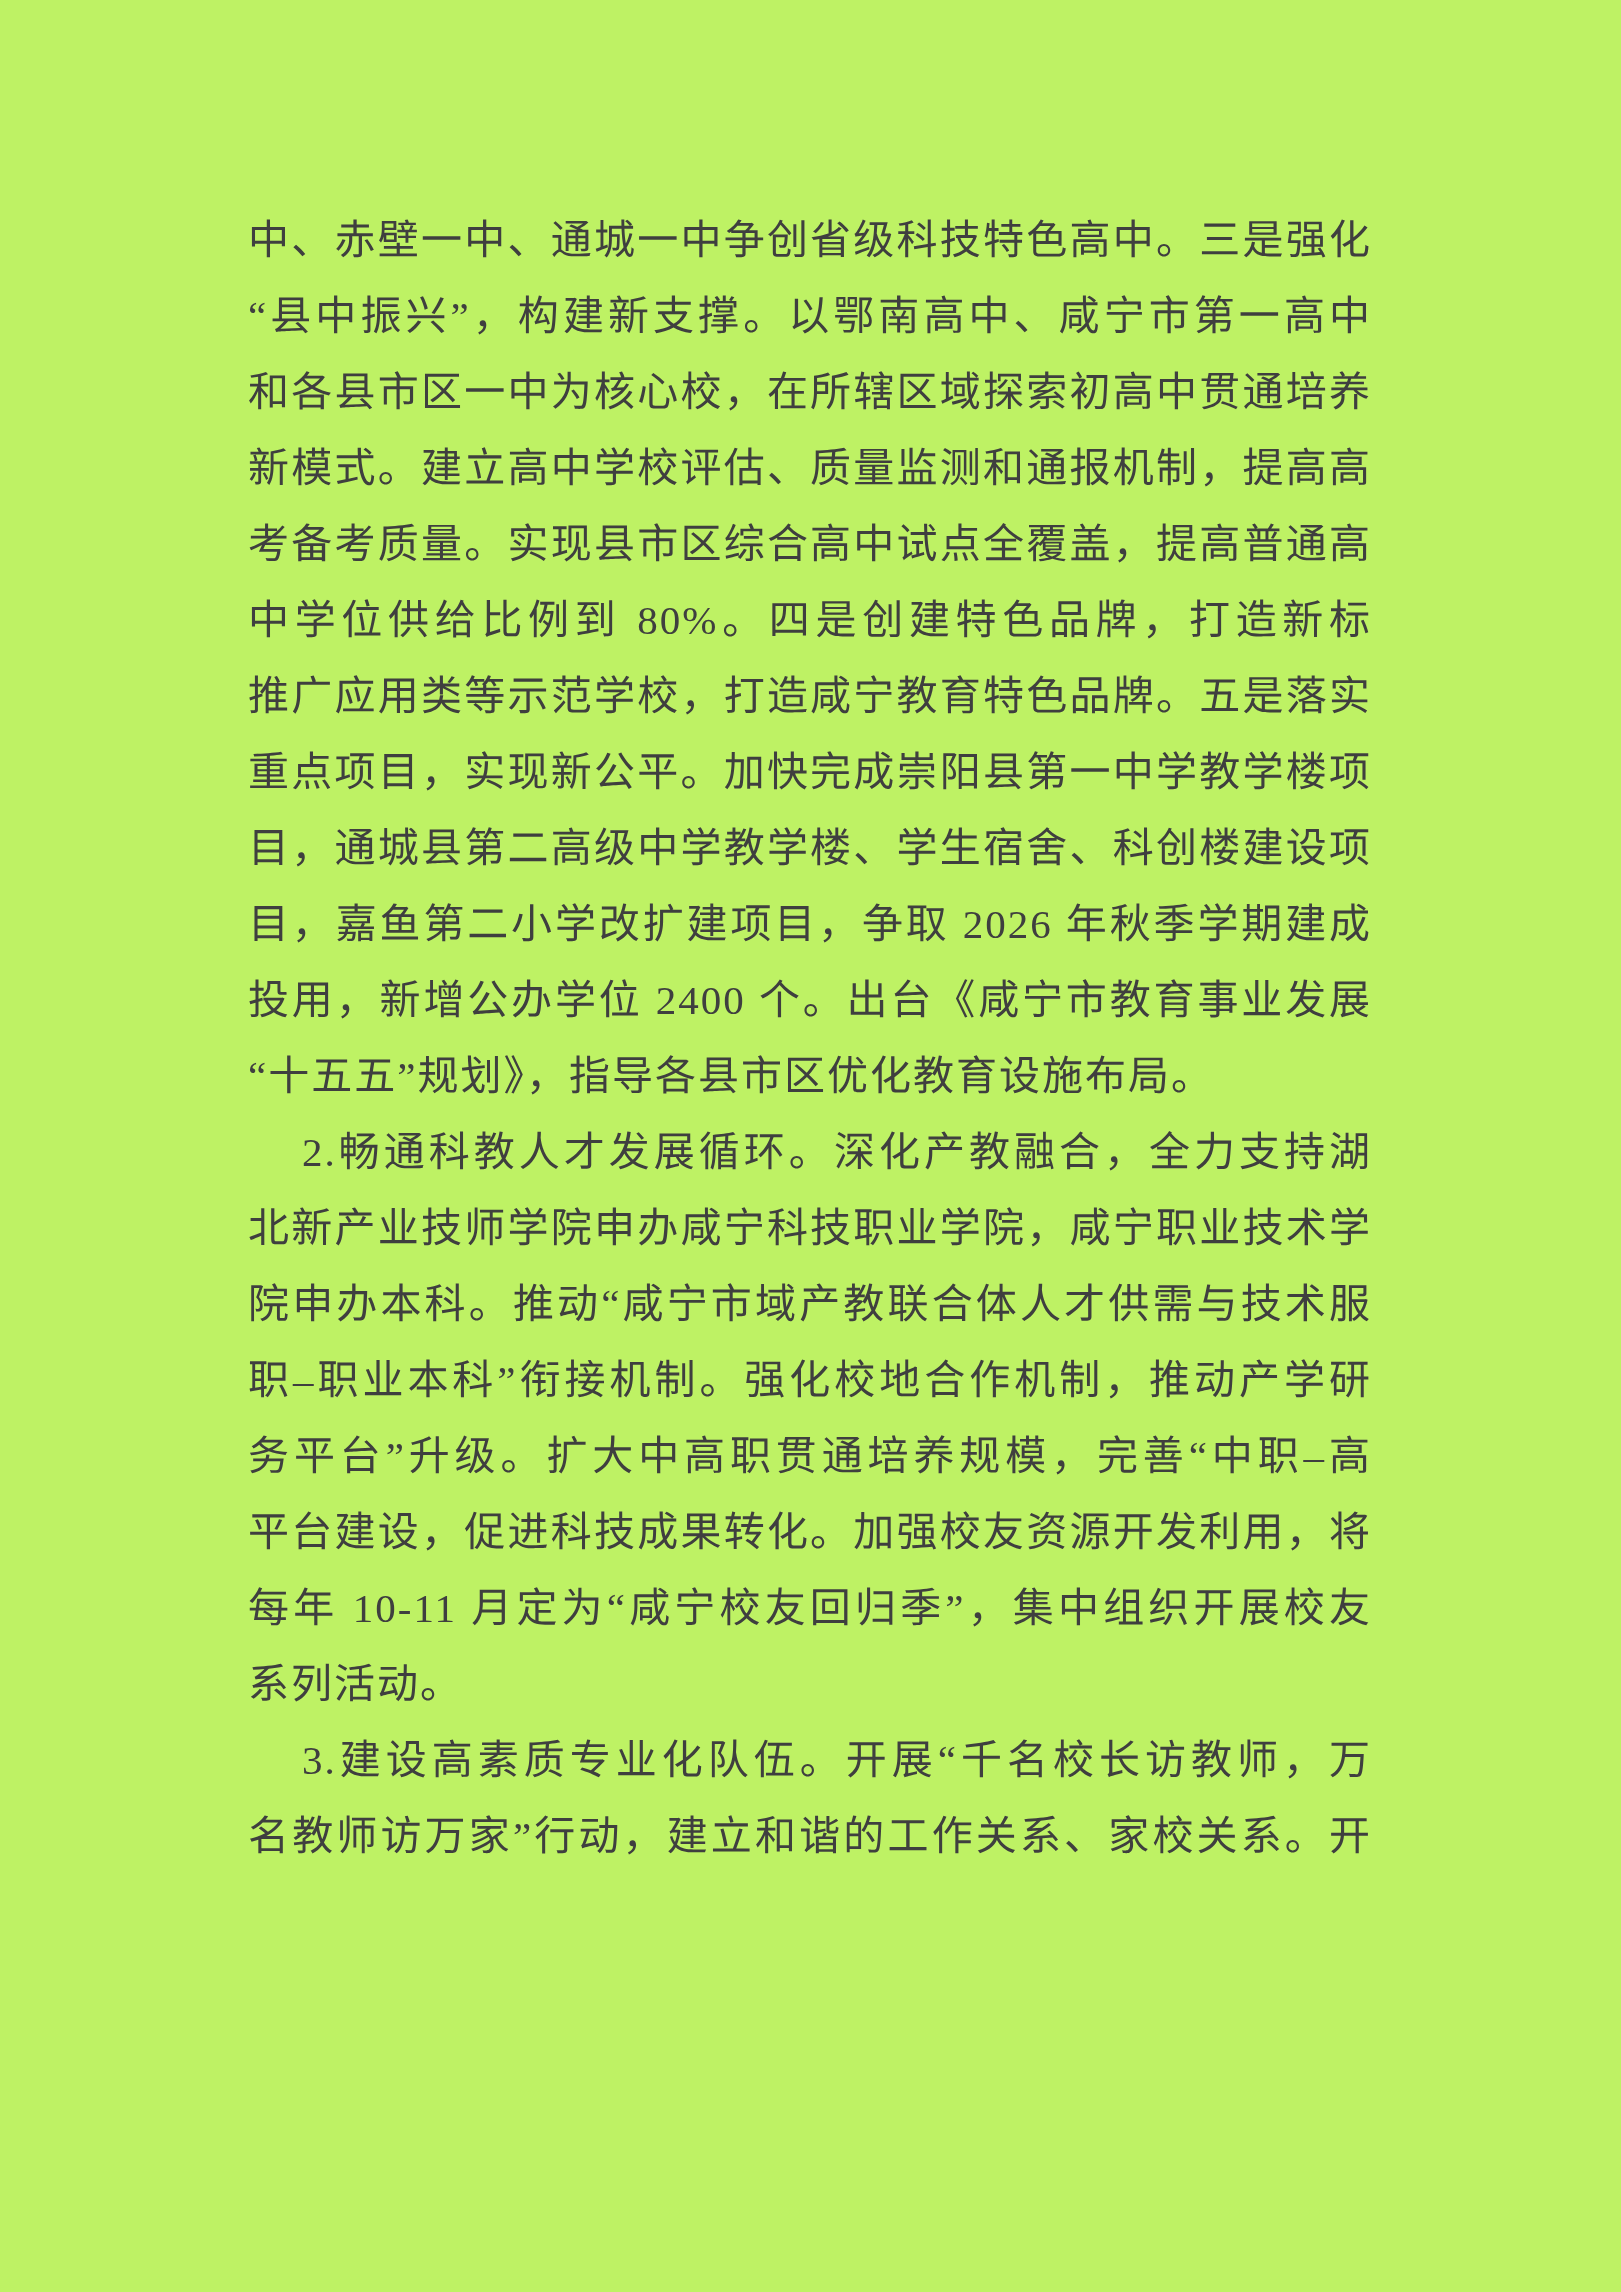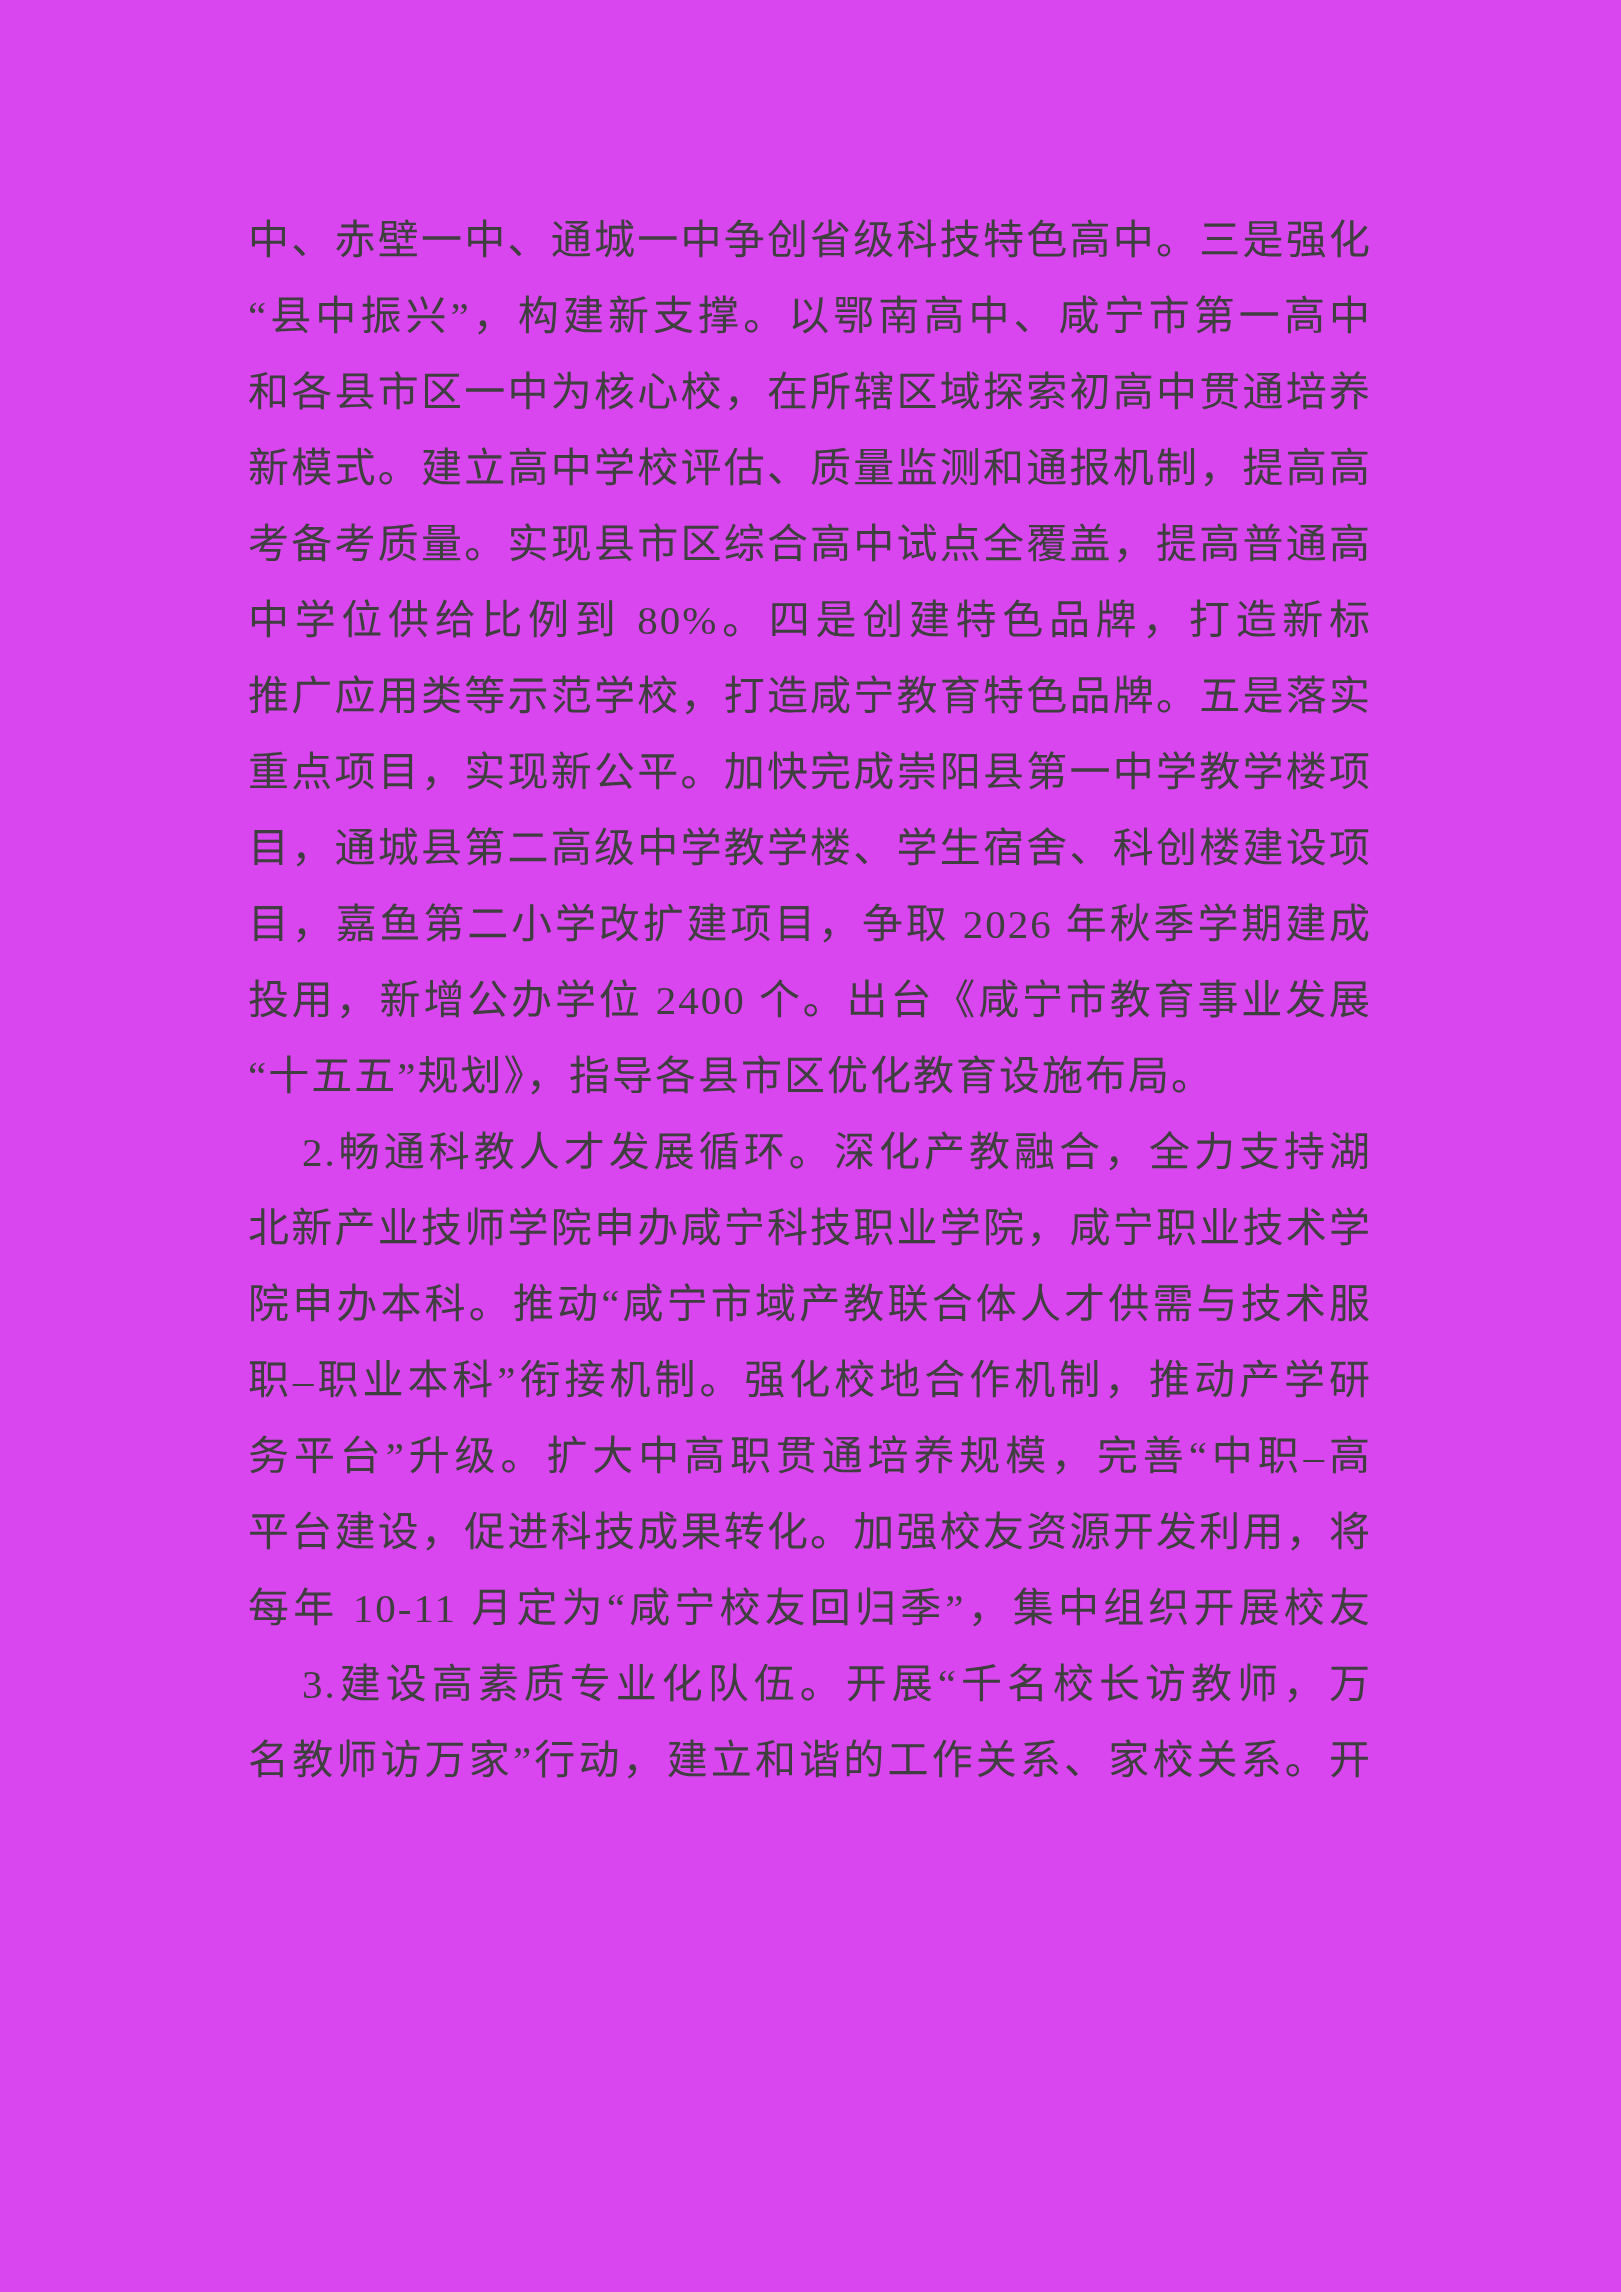--- a/index.html
+++ b/index.html
@@ -1,20 +1,20 @@
 <!DOCTYPE html>
 <html lang="zh-CN"><head>
 <meta charset="utf-8">
 <style>
   html, body { margin: 0; padding: 0; }
   .page {
     position: relative;
     width: 1621px;
     height: 2293px;
-    background: #d946ef;
+    background: #bef264;
     overflow: hidden;
   }
   .text-block {
     position: absolute;
     left: 248px;
     top: 202px;
     width: 1124px;
   }
   .para { margin: 0; padding: 0; }
   .tl {
@@ -60,20 +60,21 @@
     </div>
 
     <div class="para">
       <div class="tl indent">2.畅通科教人才发展循环。深化产教融合，全力支持湖</div>
       <div class="tl">北新产业技师学院申办咸宁科技职业学院，咸宁职业技术学</div>
       <div class="tl">院申办本科。推动“咸宁市域产教联合体人才供需与技术服</div>
       <div class="tl">职–职业本科”衔接机制。强化校地合作机制，推动产学研</div>
       <div class="tl">务平台”升级。扩大中高职贯通培养规模，完善“中职–高</div>
       <div class="tl">平台建设，促进科技成果转化。加强校友资源开发利用，将</div>
       <div class="tl">每年 10-11 月定为“咸宁校友回归季”，集中组织开展校友</div>
+      <div class="tl end">系列活动。</div>
     </div>
 
     <div class="para">
       <div class="tl indent">3.建设高素质专业化队伍。开展“千名校长访教师，万</div>
       <div class="tl">名教师访万家”行动，建立和谐的工作关系、家校关系。开</div>
     </div>
 
   </div>
 </div>
 

